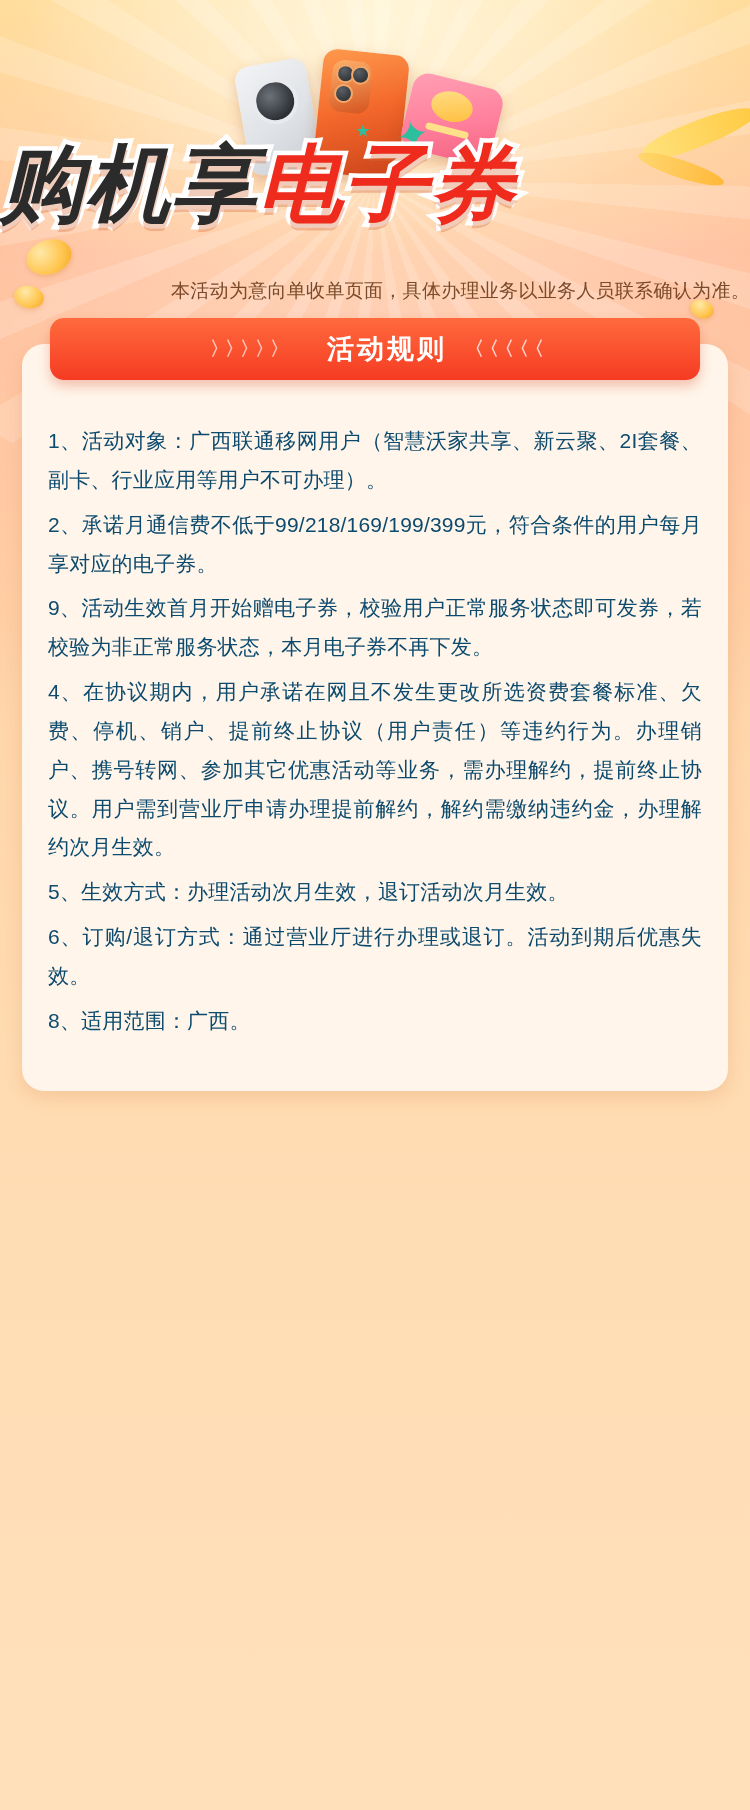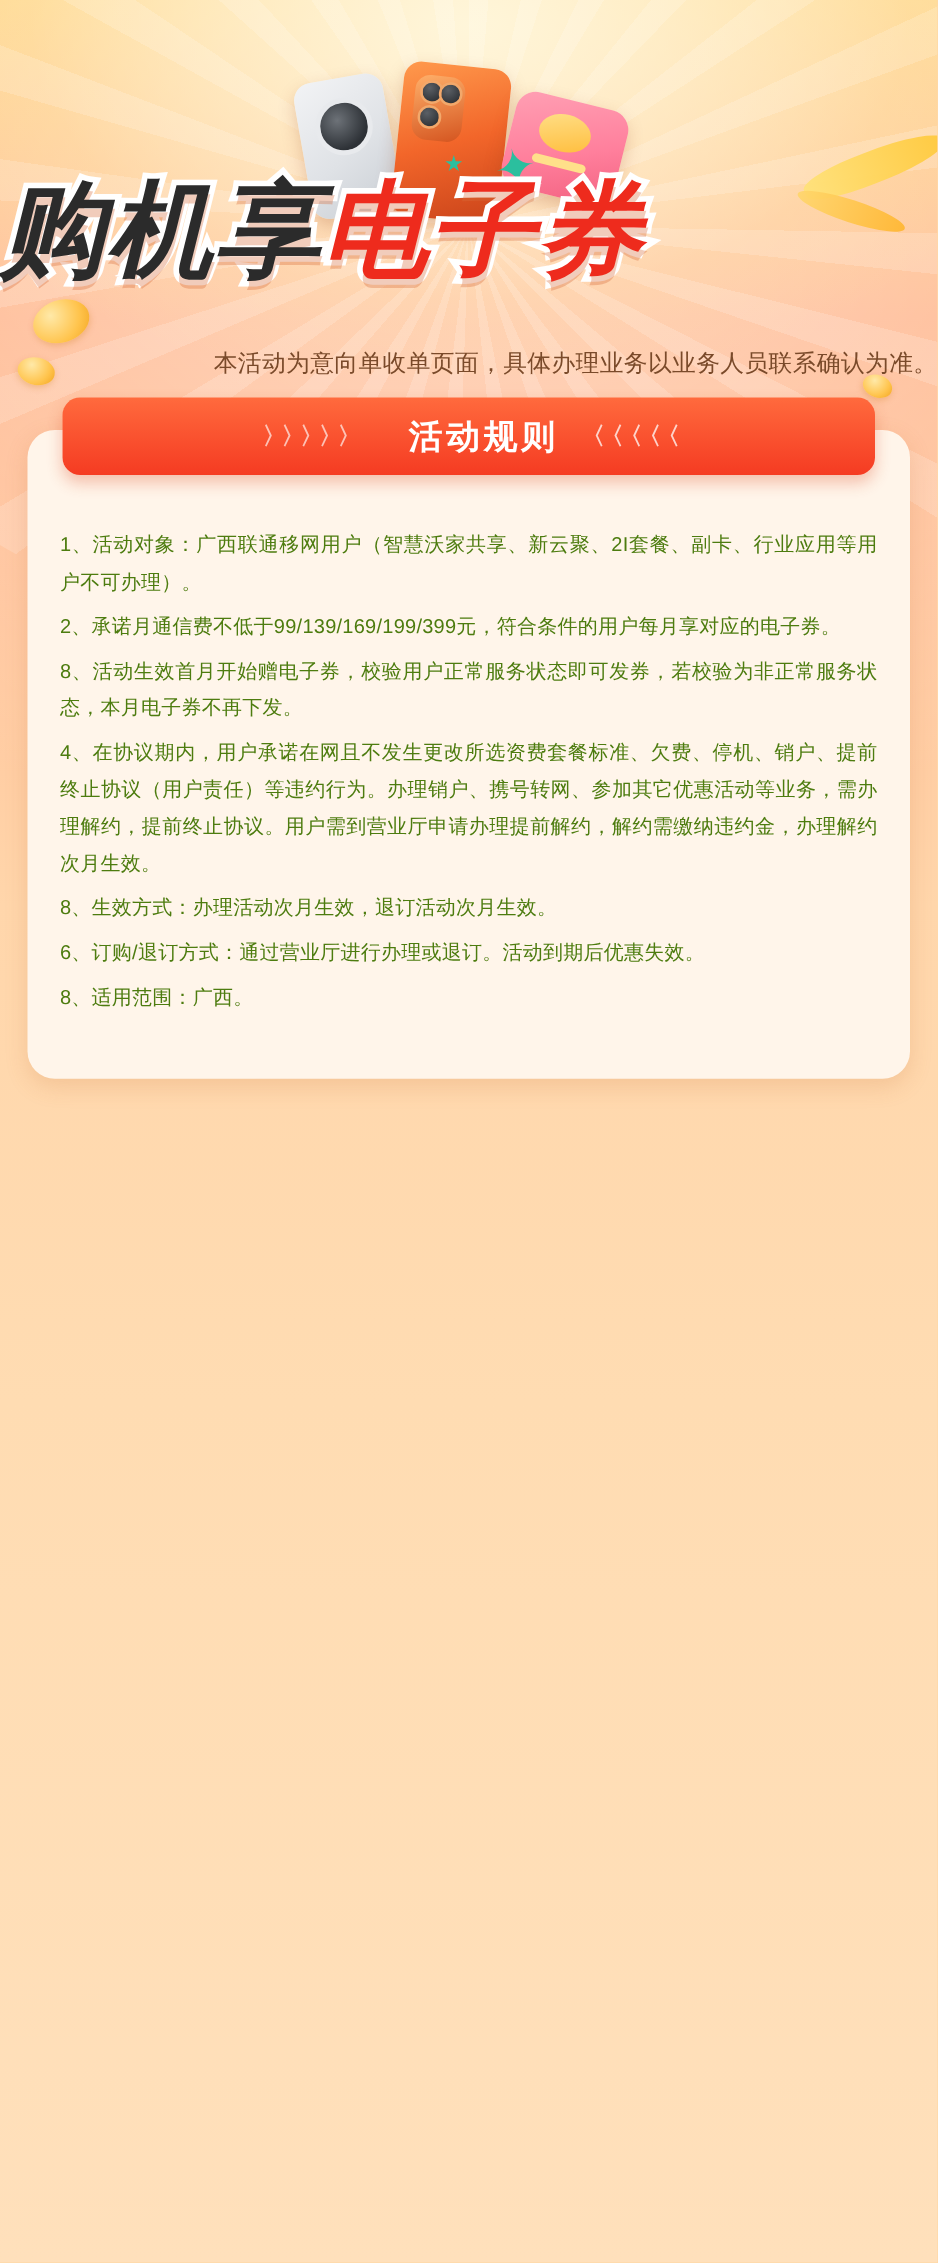--- a/index.html
+++ b/index.html
@@ -217,23 +217,23 @@
   }
   .chev.left  { color: rgba(255,255,255,0.65); }
   .header-title {
     color: #ffffff;
     font-size: 27px;
     font-weight: 900;
     letter-spacing: 3px;
     margin-left: 24px;
   }
   .rule {
-    font-size: 16px;
+    font-size: 21px;
     line-height: 1.85;
-    color: #4d7c0f;
+    color: #0c4a6e;
     margin: 0 0 6px 0;
     text-align: justify;
     letter-spacing: .2px;
   }
   .footer-space { height: 10px; }
 </style>
 </head>
 <body>
 
 <div class="page">
@@ -273,21 +273,21 @@
   </div>
 
   <div class="card">
     <div class="card-header">
       <span class="chev left">〉〉〉〉〉</span>
       <span class="header-title">活动规则</span>
       <span class="chev">〈〈〈〈〈</span>
     </div>
 
     <p class="rule">1、活动对象：广西联通移网用户（智慧沃家共享、新云聚、2I套餐、副卡、行业应用等用户不可办理）。</p>
-    <p class="rule">2、承诺月通信费不低于99/139/169/199/399元，符合条件的用户每月享对应的电子券。</p>
-    <p class="rule">8、活动生效首月开始赠电子券，校验用户正常服务状态即可发券，若校验为非正常服务状态，本月电子券不再下发。</p>
+    <p class="rule">2、承诺月通信费不低于99/218/169/199/399元，符合条件的用户每月享对应的电子券。</p>
+    <p class="rule">9、活动生效首月开始赠电子券，校验用户正常服务状态即可发券，若校验为非正常服务状态，本月电子券不再下发。</p>
     <p class="rule">4、在协议期内，用户承诺在网且不发生更改所选资费套餐标准、欠费、停机、销户、提前终止协议（用户责任）等违约行为。办理销户、携号转网、参加其它优惠活动等业务，需办理解约，提前终止协议。用户需到营业厅申请办理提前解约，解约需缴纳违约金，办理解约次月生效。</p>
-    <p class="rule">8、生效方式：办理活动次月生效，退订活动次月生效。</p>
+    <p class="rule">5、生效方式：办理活动次月生效，退订活动次月生效。</p>
     <p class="rule">6、订购/退订方式：通过营业厅进行办理或退订。活动到期后优惠失效。</p>
     <p class="rule">8、适用范围：广西。</p>
     <div class="footer-space"></div>
   </div>
 </div>
 
 </body></html>

